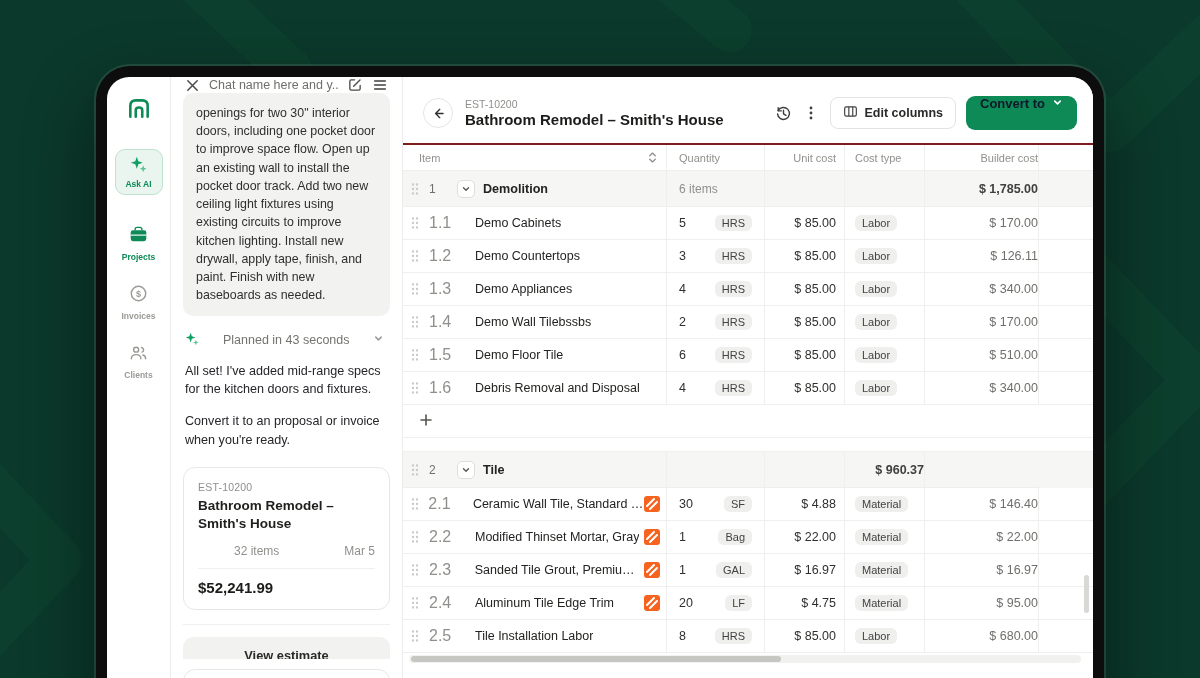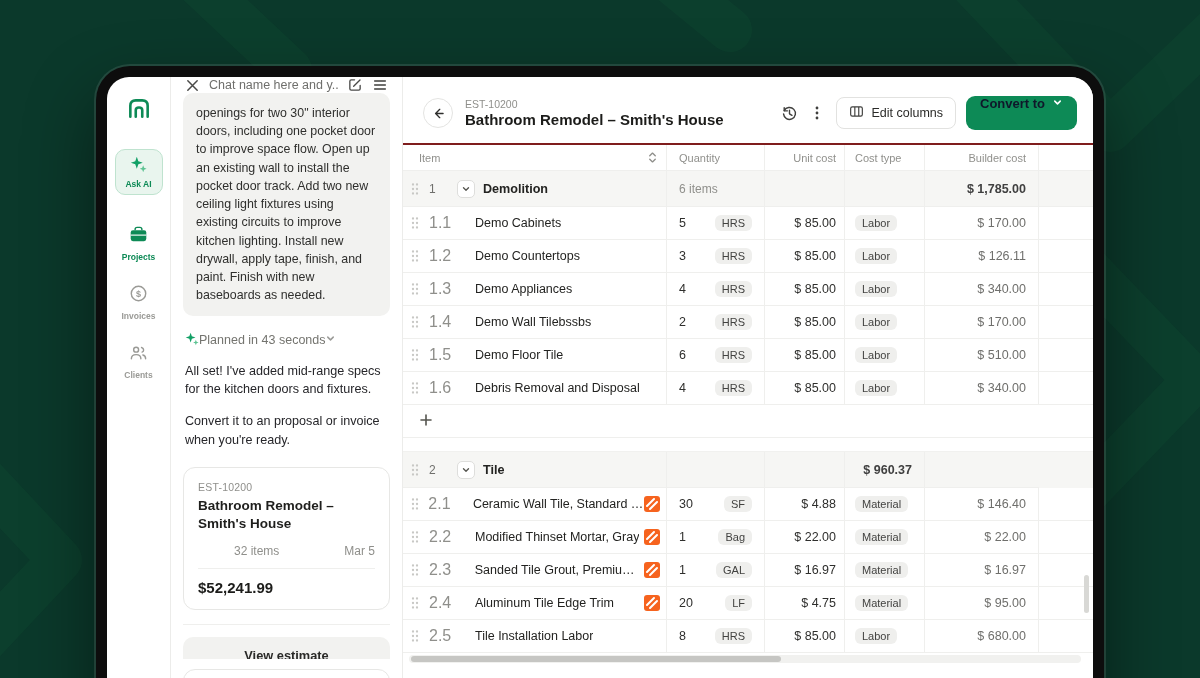--- a/index.html
+++ b/index.html
@@ -26,21 +26,21 @@
   .nav-item.active .nav-label { color:#0d8a56; }
   .support { margin-top:auto; margin-bottom:4px; display:flex; flex-direction:column; align-items:center; gap:3px; color:#9a9a96; cursor:pointer; }
 
   
   .chat { width:232px; flex:0 0 232px; border-right:1px solid #ececea; display:flex; flex-direction:column; }
   .chat-body { flex:1 1 auto; overflow:hidden; padding:0 12px; display:flex; flex-direction:column; }
   .chat-header { height:50px; display:flex; align-items:center; gap:9px; padding:0 2px; }
   .chat-title { flex:1; font-size:12.5px; color:#6f6f6c; white-space:nowrap; overflow:hidden; }
   .icon-btn { display:flex; align-items:center; justify-content:center; cursor:pointer; }
   .msg-box { background:#f2f2f0; border-radius:10px; padding:11px 13px; font-size:12.4px; line-height:1.47; color:#2f2f2d; margin-bottom:16px; }
-  .planned { display:flex; align-items:center; gap:0; color:#74746f; font-size:12.5px; margin:0 2px 13px; }
+  .planned { display:flex; align-items:center; gap:24px; color:#74746f; font-size:12.5px; margin:0 2px 13px; }
   .chat-msg { font-size:12.6px; line-height:1.5; color:#26262a; margin:0 2px 13px; }
   .est-card { border:1px solid #e7e7e5; border-radius:12px; padding:13px 14px; margin:4px 0 0; }
   .est-id { font-size:10.5px; color:#8f8f8b; letter-spacing:.2px; }
   .est-title { font-size:13.5px; font-weight:700; color:#1f1f1d; line-height:1.35; margin:4px 0 10px; }
   .est-meta { display:flex; justify-content:space-between; font-size:12px; color:#8f8f8b;margin-left:36px; }
   .est-div { height:1px; background:#efefed; margin:10px 0; }
   .est-total { font-size:15px; font-weight:700; color:#1c1c1a; }
   .chat-footer { border-top:1px solid #efefed; margin-top:14px; padding-top:12px; }
   .view-btn { height:38px; background:#f2f2f0; border-radius:10px; display:flex; align-items:center; justify-content:center;
     font-size:12.8px; font-weight:600; color:#2a2a28; cursor:pointer; }
@@ -49,21 +49,21 @@
 
   
   .main { flex:1; display:flex; flex-direction:column; position:relative; background:#fff; }
   .main-header { height:66px; display:flex; align-items:center; gap:10px; padding:6px 16px 0 20px; }
   .back-btn { width:30px; height:30px; border:1px solid #e4e4e2; border-radius:50%; display:flex; align-items:center; justify-content:center; cursor:pointer; flex:0 0 30px; }
   .title-block { display:flex; flex-direction:column; gap:1px; margin-left:2px; }
   .doc-id { font-size:10.5px; color:#8f8f8b; }
   .doc-title { font-size:15px; font-weight:700; color:#1c1c1a; }
   .mh-spacer { flex:1; }
   .edit-cols-btn { height:32px; border:1px solid #e2e2e0; border-radius:8px; background:#fff; display:flex; align-items:center; gap:7px;
-    padding:0 12px; font-size:12.5px; font-weight:400; color:#2a2a28; cursor:pointer; }
+    padding:0 12px; font-size:12.5px; font-weight:700; color:#2a2a28; cursor:pointer; }
   .convert-btn { height:34px; background:#0d8a56; border-radius:9px; display:flex; align-items:flex-start; gap:7px; padding:0 14px;
     font-size:13px; font-weight:600; color:#0f172a; cursor:pointer; }
 
   
   .table { font-size:12.5px; }
   .t-row { display:grid; grid-template-columns:264px 98px 80px 80px 114px 1fr; }
   .cell { display:flex; align-items:center; border-right:1px solid #efefed; border-bottom:1px solid #efefed; min-width:0; }
   .cell.c-extra { border-right:none; }
   .t-head { height:28px; border-top:2px solid #7f1d1d; }
   .t-head .cell { color:#90908c; font-size:11px; }
@@ -82,21 +82,21 @@
   .vendor { margin-left:auto; margin-right:6px; display:flex; cursor:pointer; }
   .collapse-icon { margin-left:auto; margin-right:8px; display:flex; cursor:pointer; }
 
   .c-qty { padding:0 12px; }
   .qty-val { color:#2f2f2d; }
   .gitems { color:#8f8f8b; font-size:12px; }
   .pill { background:#efefed; border-radius:6px; padding:2px 7px; font-size:11px; color:#424240; }
   .c-qty .pill { margin-left:auto; }
   .c-unit { padding-right:8px; color:#2f2f2d; }
   .c-type { padding-left:10px; }
-  .c-builder { padding-right:12px; color:#6f6f6c; }
+  .c-builder { color:#6f6f6c; }
   .gtotal { font-weight:600; color:#404040; }
 
   .t-addrow { height:33px; border-bottom:1px solid #efefed; display:flex; align-items:center; padding-left:16px; cursor:pointer; }
   .t-spacer { height:14px; border-bottom:1px solid #f1f1ef; }
 
   
   .hscroll { position:absolute; top:578px; left:6px; right:12px; height:8px; background:#f1f1ef; border-radius:4px; }
   .hthumb { position:absolute; left:2px; top:1px; height:6px; width:55%; background:#c6c6c3; border-radius:3px; cursor:grab; }
   .vthumb { position:absolute; right:4px; top:498px; width:5px; height:38px; background:#d8d8d5; border-radius:3px; cursor:grab; }
 </style>

